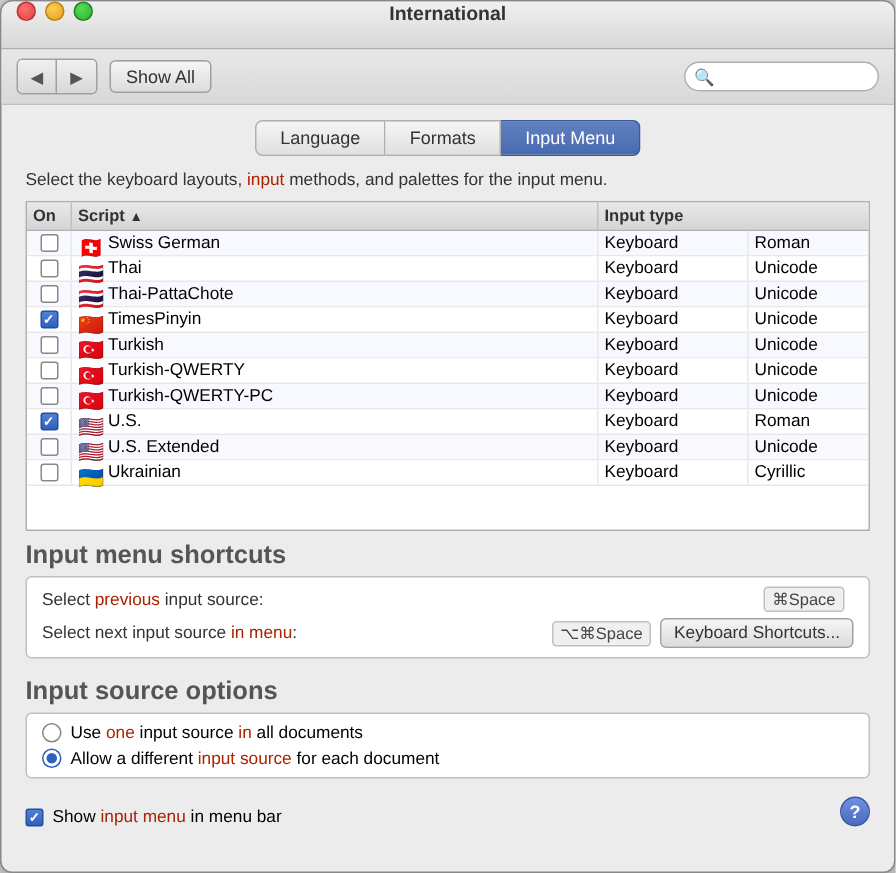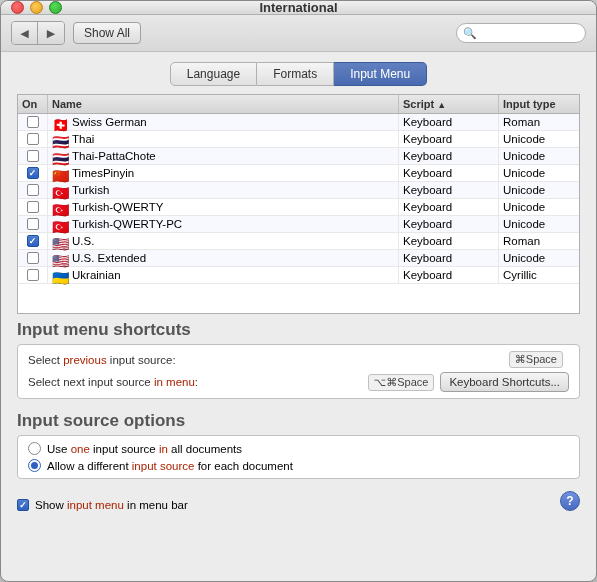--- a/index.html
+++ b/index.html
@@ -15,26 +15,26 @@
       width: 597px;
       height: 582px;
       background: #ececec;
       border-radius: 8px;
       box-shadow: 0 4px 20px rgba(0,0,0,0.4);
       border: 1px solid #888;
       display: flex;
       flex-direction: column;
     }
     .titlebar {
-      height: 14px;
+      height: 32px;
       background: linear-gradient(to bottom, #f0f0f0, #d8d8d8);
       border-radius: 8px 8px 0 0;
       border-bottom: 1px solid #b0b0b0;
       display: flex;
-      align-items: center;
+      align-items: flex-start;
       padding: 0 10px;
       position: relative;
       text-decoration: underline;
     }
     .traffic-lights {
       display: flex;
       gap: 6px;
     }
     .traffic-light {
       width: 13px;
@@ -357,25 +357,27 @@
   </div>
 
   <div class="content">
 
     <div class="tabs">
       <div class="tab">Language</div>
       <div class="tab">Formats</div>
       <div class="tab active">Input Menu</div>
     </div>
 
+    <div class="description">
+      Select the keyboard layouts, <span class="highlight">input</span> methods, and palettes for the input menu.
+    </div>
 
     <div class="table-container">
       <div class="table-header">
         <div>On</div>
-        <div>Name</div>
         <div>
           <span>Script</span>
           <span class="sort-arrow"> ▲</span>
         </div>
         <div>
           <span>Input type</span>
         </div>
       </div>
       <div class="table-body">
 

